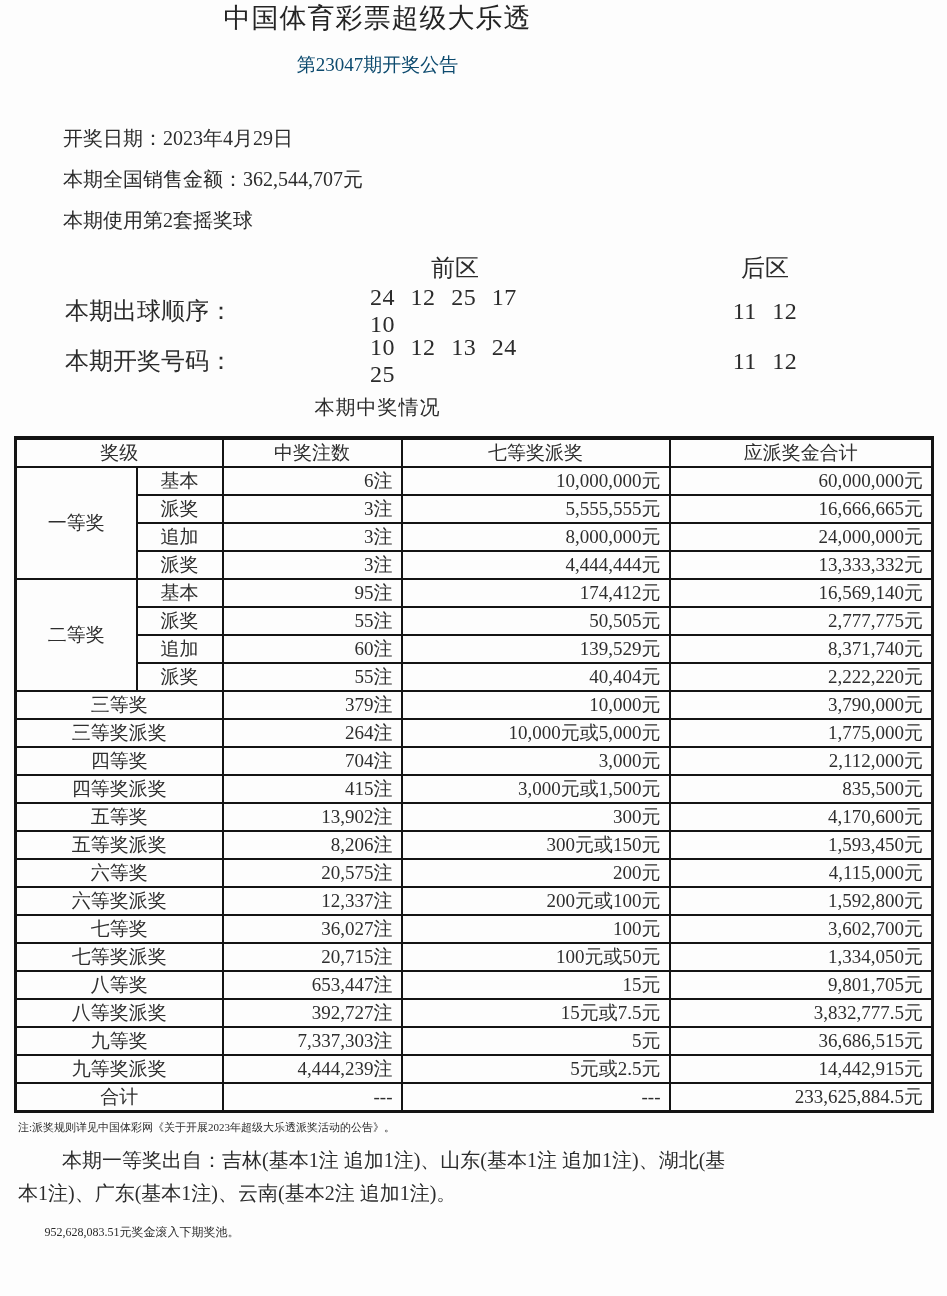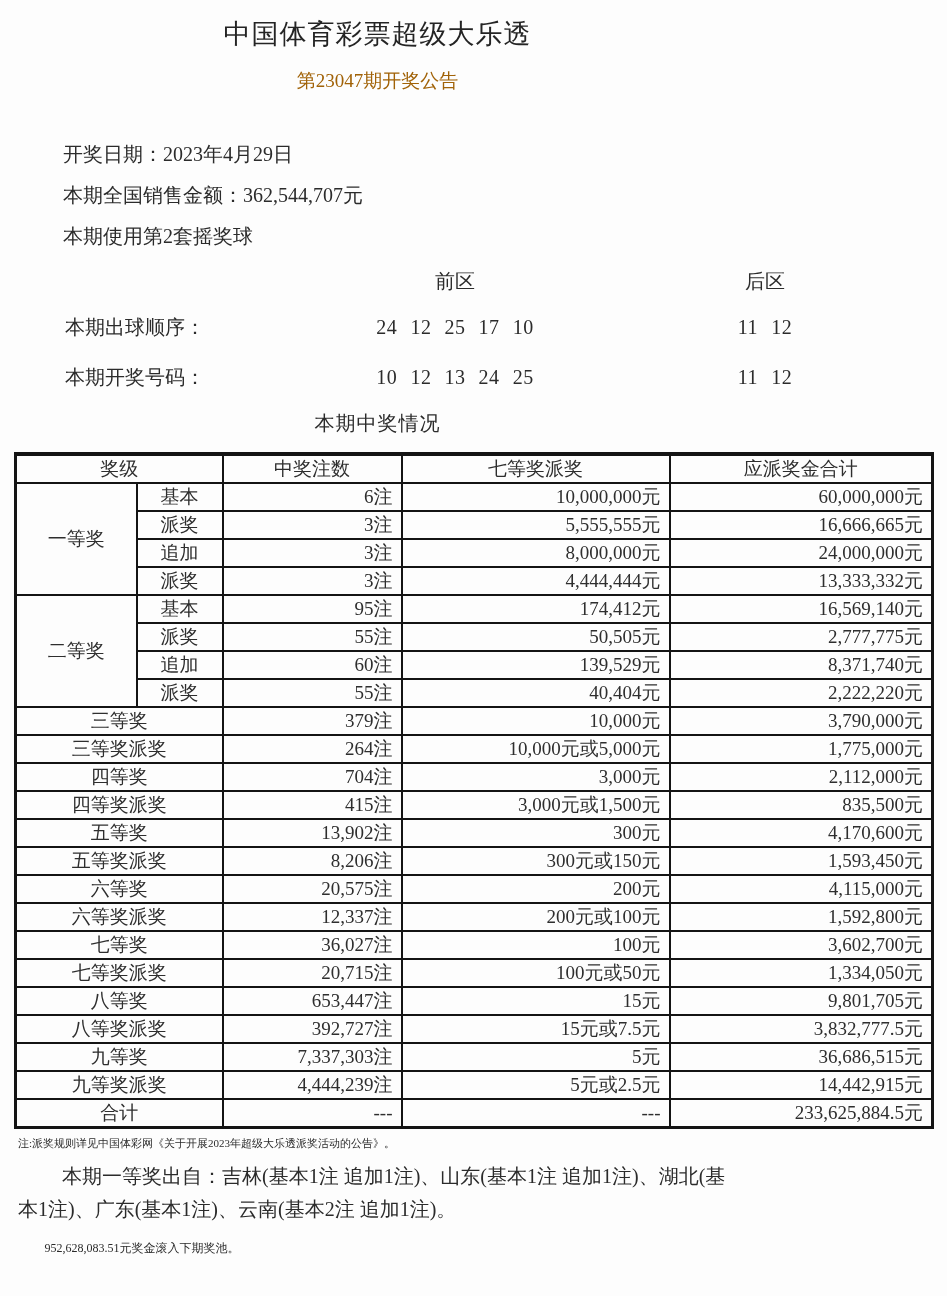--- a/index.html
+++ b/index.html
@@ -3,47 +3,47 @@
 <meta charset="utf-8">
 <style>
   * { margin: 0; padding: 0; box-sizing: border-box; }
   html, body {
     width: 947px; height: 1296px;
     background: #fdfdfd;
     overflow: hidden;
     font-family: "Liberation Serif", "DejaVu Serif", serif;
     color: #2e2e2e;
   }
-  .page { width: 755px; height: 1296px; padding-top: 16px; position: relative; }
+  .page { width: 755px; height: 1296px; position: relative; }
 
   .doc-title {
     text-align: center;
     font-size: 27px;
     font-weight: 500;
     color: #242424;
     letter-spacing: 1px;
   }
   .doc-subtitle {
     text-align: center;
     font-size: 19px;
-    color: #a16207;
+    color: #0c4a6e;
     margin-top: 16px;
   }
 
   .info-block { margin: 50px 0 0 63px; }
   .info-line { font-size: 20px; line-height: 20px; margin-bottom: 21px; color: #2b2b2b; }
 
   .draw-grid {
     display: grid;
     grid-template-columns: 305px 170px 170px 110px;
     grid-template-rows: 34px 50px 50px;
     margin-left: 65px;
     margin-top: 22px;
   }
-  .dcell { display: flex; align-items: center; font-size: 20px; color: #2b2b2b; }
+  .dcell { display: flex; align-items: center; font-size: 24px; color: #2b2b2b; }
   .dcell.center { justify-content: center; }
   .dcell.top { align-items: flex-start; }
   .numbers { word-spacing: 0.38em; letter-spacing: 0.5px; }
 
   .table-title {
     text-align: center;
     font-size: 20px;
     color: #2b2b2b;
     margin-top: 8px;
     letter-spacing: 1px;

